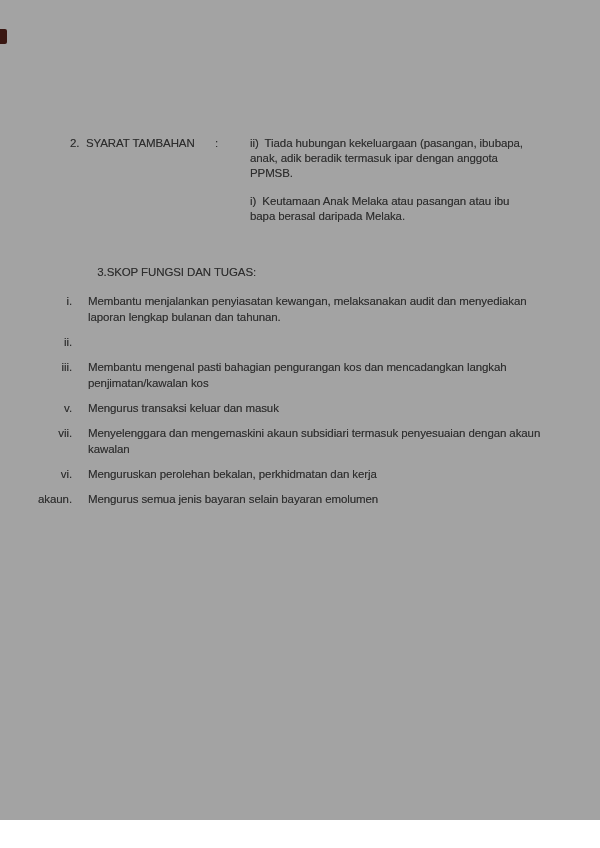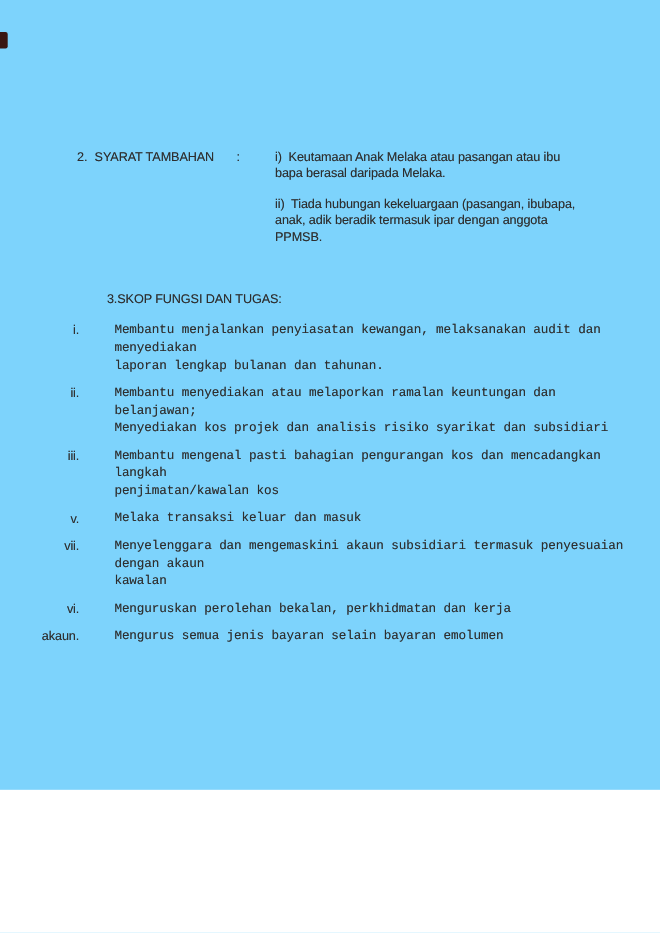--- a/index.html
+++ b/index.html
@@ -3,22 +3,22 @@
 <meta charset="utf-8">
 <style>
   html, body { margin: 0; padding: 0; }
   body {
     width: 600px; height: 848px;
     background: #ffffff;
     font-family: "Liberation Sans", sans-serif;
   }
   .page {
     position: relative;
-    width: 600px; height: 718px;
-    background: #7dd3fc;
+    width: 600px; height: 820px;
+    background: #a3a3a3;
     overflow: hidden;
     color: #2e2e2e;
     font-size: 11.5px;
     letter-spacing: -0.1px;
     text-shadow: 0 0 0.6px rgba(46,46,46,0.5); 
   }
   .corner-mark {
     position: absolute;
     left: 0; top: 29px;
     width: 7px; height: 15px;
@@ -44,69 +44,67 @@
   }
   .sec3-label { width: 183px; flex: none; text-align: right; }
   
   .tasks {
     position: absolute; left: 0; top: 293px;
     width: 600px;
     list-style: none; margin: 0; padding: 0;
   }
   .task { display: flex; margin: 0 0 9px 0; line-height: 16px; }
   .task-num { width: 72px; flex: none; text-align: right; }
-  .task-text { margin-left: 32px; width: 472px; white-space: pre-wrap; font-family: Liberation Mono, monospace; }
+  .task-text { margin-left: 16px; width: 472px; white-space: pre-wrap; }
 </style>
 </head>
 <body>
 
 <div class="page">
 
   <div class="corner-mark"></div>
 
   <div class="sec2">
     <div class="sec2-label">
       <span class="sec-num">2.</span><span>SYARAT TAMBAHAN</span>
     </div>
     <div class="sec2-colon">:</div>
     <div class="sec2-points">
-      <p class="pt">i)  Keutamaan Anak Melaka atau pasangan atau ibu
-bapa berasal daripada Melaka.</p>
       <p class="pt">ii)  Tiada hubungan kekeluargaan (pasangan, ibubapa,
 anak, adik beradik termasuk ipar dengan anggota
 PPMSB.</p>
+      <p class="pt">i)  Keutamaan Anak Melaka atau pasangan atau ibu
+bapa berasal daripada Melaka.</p>
     </div>
   </div>
 
   <div class="sec3">
     <div class="sec3-label">
       <span class="sec-num">3.</span><span>SKOP FUNGSI DAN TUGAS</span>
     </div>
     <div class="sec3-colon">:</div>
   </div>
 
   <ol class="tasks">
     <li class="task">
       <span class="task-num">i.</span>
       <span class="task-text">Membantu menjalankan penyiasatan kewangan, melaksanakan audit dan menyediakan
 laporan lengkap bulanan dan tahunan.</span>
     </li>
     <li class="task">
       <span class="task-num">ii.</span>
-      <span class="task-text">Membantu menyediakan atau melaporkan ramalan keuntungan dan belanjawan;
-Menyediakan kos projek dan analisis risiko syarikat dan subsidiari</span>
     </li>
     <li class="task">
       <span class="task-num">iii.</span>
       <span class="task-text">Membantu mengenal pasti bahagian pengurangan kos dan mencadangkan langkah
 penjimatan/kawalan kos</span>
     </li>
     <li class="task">
       <span class="task-num">v.</span>
-      <span class="task-text">Melaka transaksi keluar dan masuk</span>
+      <span class="task-text">Mengurus transaksi keluar dan masuk</span>
     </li>
     <li class="task">
       <span class="task-num">vii.</span>
       <span class="task-text">Menyelenggara dan mengemaskini akaun subsidiari termasuk penyesuaian dengan akaun
 kawalan</span>
     </li>
     <li class="task">
       <span class="task-num">vi.</span>
       <span class="task-text">Menguruskan perolehan bekalan, perkhidmatan dan kerja</span>
     </li>

